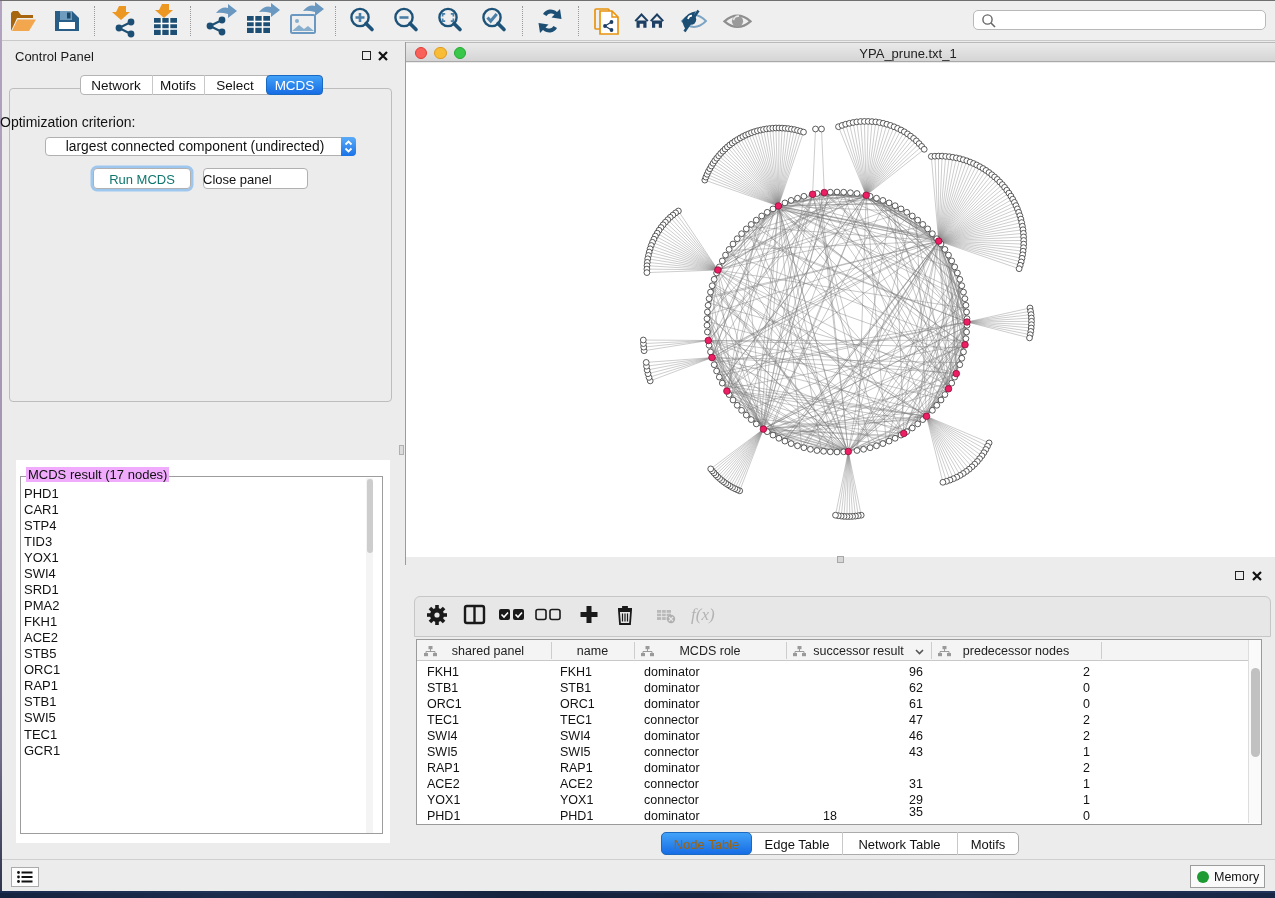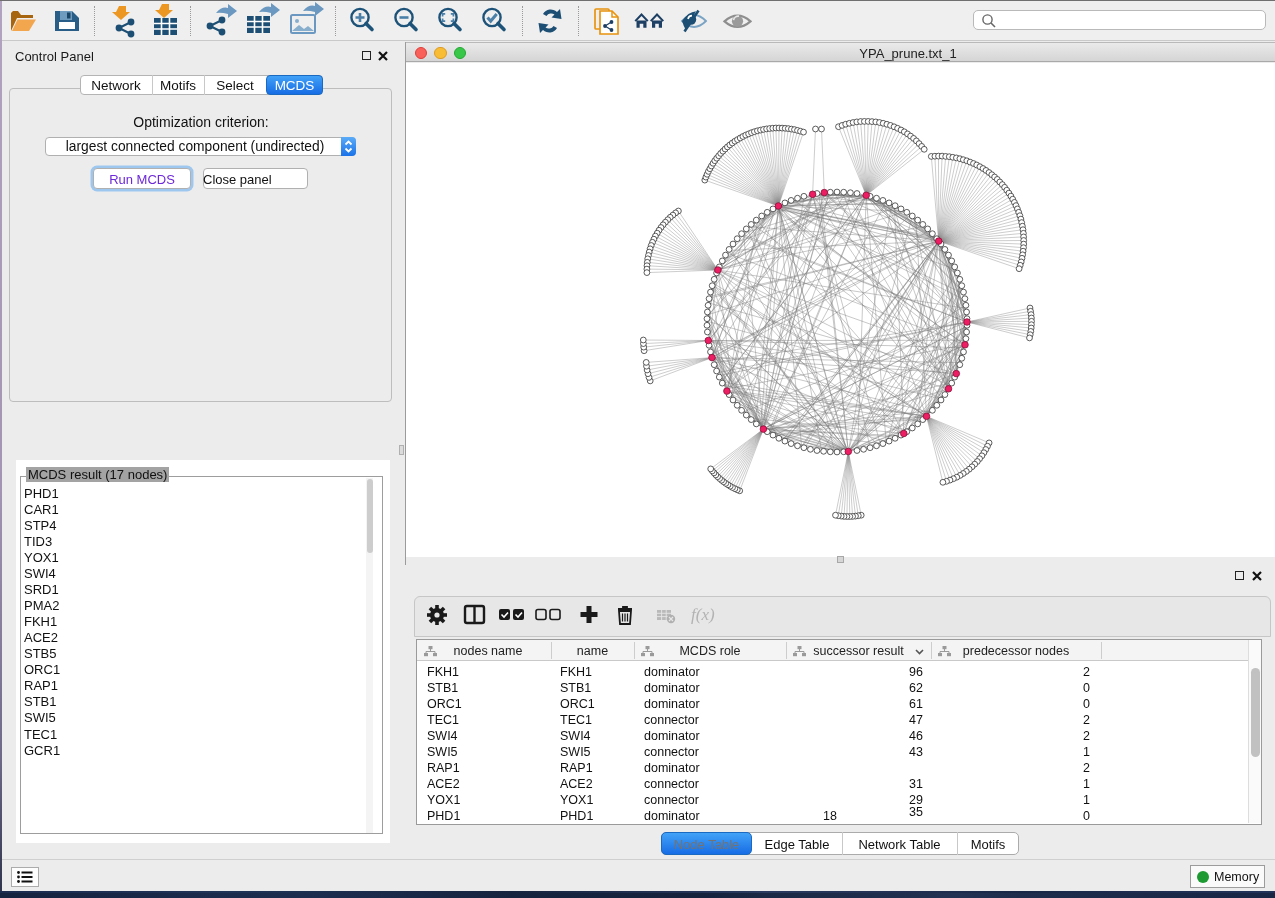--- a/index.html
+++ b/index.html
@@ -91,34 +91,34 @@
   </svg>
 <div class="abs" style="left:9px;top:88px;width:383px;height:314px;border:1px solid #bdbdbd;border-radius:4px;background:#ececec;"></div>
 <div class="abs" style="left:80px;top:75px;width:243px;height:20px;background:#fff;border:1px solid #b4b4b4;border-radius:4px;"></div>
 <div class="abs" style="left:152px;top:75px;width:1px;height:20px;background:#c8c8c8;"></div>
 <div class="abs" style="left:204px;top:75px;width:1px;height:20px;background:#c8c8c8;"></div>
 <div class="abs" style="left:266px;top:75px;width:57px;height:20px;background:linear-gradient(#41a1f7,#176de5);border:1px solid #1b6ac2;border-radius:4px;"></div>
 <div class="abs" style="left:80px;top:78px;width:72px;text-align:center;font-size:13.5px;color:#111;">Network</div>
 <div class="abs" style="left:152px;top:78px;width:52px;text-align:center;font-size:13.5px;color:#111;">Motifs</div>
 <div class="abs" style="left:204px;top:78px;width:62px;text-align:center;font-size:13.5px;color:#111;">Select</div>
 <div class="abs" style="left:266px;top:78px;width:57px;text-align:center;font-size:13.5px;color:#fff;">MCDS</div>
-<div class="abs" style="left:0;top:114px;width:402px;text-align:center;font-size:14px;color:#111;">Optimization criterion:</div>
+<div class="abs" style="left:0;top:114px;width:402px;text-align:left;font-size:14px;color:#111;">Optimization criterion:</div>
 <div class="abs" style="left:45px;top:137px;width:311px;height:19px;background:#fff;border:1px solid #b0b0b0;border-radius:4px;"></div>
 <div class="abs" style="left:50px;top:139px;width:290px;text-align:center;font-size:13.8px;color:#111;">largest connected component (undirected)</div>
 <div class="abs" style="left:341px;top:137px;width:15px;height:19px;background:linear-gradient(#5aacf8,#1a72e8);border-radius:0 4px 4px 0;"></div>
 <svg class="abs" style="left:341px;top:139px;" width="15" height="15" viewBox="0 0 15 15">
     <path d="M4.5 5.5 L7.5 2.5 L10.5 5.5 M4.5 9.5 L7.5 12.5 L10.5 9.5" stroke="#fff" stroke-width="1.8" fill="none"></path>
   </svg>
 <div class="abs" style="left:93px;top:168px;width:98px;height:21px;background:#fff;border:1px solid #b0b0b0;border-radius:4px;box-shadow:0 0 0 2.5px #9ec7ef;"></div>
-<div class="abs" style="left:93px;top:172px;width:98px;text-align:center;font-size:13px;color:#6d28d9;">Run MCDS</div>
+<div class="abs" style="left:93px;top:172px;width:98px;text-align:center;font-size:13px;color:#0f766e;">Run MCDS</div>
 <div class="abs" style="left:203px;top:168px;width:105px;height:21px;background:#fff;border:1px solid #b0b0b0;border-radius:4px;"></div>
 <div class="abs" style="left:203px;top:172px;width:115px;text-align:left;font-size:13px;color:#111;">Close panel</div>
 <div class="abs" style="left:16px;top:460px;width:374px;height:383px;background:#fff;"></div>
 <div class="abs" style="left:20px;top:476px;width:363px;height:358px;border:1px solid #9d9d9d;"></div>
-<div class="abs" style="left:26px;top:467px;background:#a3a3a3;padding:0 2px;font-size:13px;color:#111;">MCDS result (17 nodes)</div>
+<div class="abs" style="left:26px;top:467px;background:#f0abfc;padding:0 2px;font-size:13px;color:#111;">MCDS result (17 nodes)</div>
 <div class="abs" style="left:24px;top:485.5px;font-size:13px;color:#111;">PHD1</div>
 <div class="abs" style="left:24px;top:501.57px;font-size:13px;color:#111;">CAR1</div>
 <div class="abs" style="left:24px;top:517.64px;font-size:13px;color:#111;">STP4</div>
 <div class="abs" style="left:24px;top:533.71px;font-size:13px;color:#111;">TID3</div>
 <div class="abs" style="left:24px;top:549.7800000000001px;font-size:13px;color:#111;">YOX1</div>
 <div class="abs" style="left:24px;top:565.8500000000001px;font-size:13px;color:#111;">SWI4</div>
 <div class="abs" style="left:24px;top:581.9200000000002px;font-size:13px;color:#111;">SRD1</div>
 <div class="abs" style="left:24px;top:597.9900000000002px;font-size:13px;color:#111;">PMA2</div>
 <div class="abs" style="left:24px;top:614.0600000000003px;font-size:13px;color:#111;">FKH1</div>
 <div class="abs" style="left:24px;top:630.1300000000003px;font-size:13px;color:#111;">ACE2</div>
@@ -1061,21 +1061,21 @@
     <path d="M205 15 h12 l-1 13 h-10 z" fill="none" stroke="#1a1a1a" stroke-width="1.8"></path>
     <path d="M208.5 17.5 v8 M211 17.5 v8 M213.5 17.5 v8" stroke="#1a1a1a" stroke-width="1.2"></path>
 <rect x="243" y="14" width="14" height="10" fill="#b9b9b9"></rect>
     <path d="M243 17.3 h14 M243 20.6 h14 M247.6 14 v10 M252.2 14 v10" stroke="#e7e7e7" stroke-width="0.9"></path>
     <circle cx="257" cy="23" r="4.2" fill="#b0b0b0"></circle>
     <path d="M255 21 l4 4 M259 21 l-4 4" stroke="#e7e7e7" stroke-width="1.2"></path>
 <text x="277" y="24" font-family="Liberation Serif, serif" font-style="italic" font-size="17" fill="#b3b3b3">f(x)</text>
 </svg>
 <div class="abs" style="left:416px;top:639px;width:846px;height:185.5px;background:#fff;border:1px solid #9a9a9a;"></div>
 <div class="abs" style="left:417px;top:640px;width:844px;height:21px;background:#f4f4f4;border-bottom:1px solid #c9c9c9;"></div>
-<div class="abs" style="left:425px;top:644px;width:126px;text-align:center;font-size:12.5px;color:#222;">nodes name</div>
+<div class="abs" style="left:425px;top:644px;width:126px;text-align:center;font-size:12.5px;color:#222;">shared panel</div>
 <div class="abs" style="left:551px;top:644px;width:83px;text-align:center;font-size:12.5px;color:#222;">name</div>
 <div class="abs" style="left:634px;top:644px;width:152px;text-align:center;font-size:12.5px;color:#222;">MCDS role</div>
 <div class="abs" style="left:786px;top:644px;width:145px;text-align:center;font-size:12.5px;color:#222;">successor result</div>
 <div class="abs" style="left:931px;top:644px;width:170px;text-align:center;font-size:12.5px;color:#222;">predecessor nodes</div>
 <div class="abs" style="left:551px;top:642px;width:1px;height:17px;background:#cdcdcd;"></div>
 <div class="abs" style="left:634px;top:642px;width:1px;height:17px;background:#cdcdcd;"></div>
 <div class="abs" style="left:786px;top:642px;width:1px;height:17px;background:#cdcdcd;"></div>
 <div class="abs" style="left:931px;top:642px;width:1px;height:17px;background:#cdcdcd;"></div>
 <div class="abs" style="left:1101px;top:642px;width:1px;height:17px;background:#cdcdcd;"></div>
 <svg class="abs" style="left:424px;top:646px;" width="13" height="11" viewBox="0 0 13 11">
@@ -1154,21 +1154,21 @@
 <div class="abs" style="left:560px;top:808.5px;font-size:12.5px;color:#111;">PHD1</div>
 <div class="abs" style="left:644px;top:808.5px;font-size:12.5px;color:#111;">dominator</div>
 <div class="abs" style="left:823px;top:808.5px;width:100px;font-size:12.5px;color:#111;">18</div>
 <div class="abs" style="left:990px;top:808.5px;width:100px;text-align:right;font-size:12.5px;color:#111;">0</div>
 <div class="abs" style="left:1248px;top:640px;width:13px;height:183px;background:#fafafa;border-left:1px solid #ddd;"></div>
 <div class="abs" style="left:1250.5px;top:668px;width:9px;height:89px;background:#c1c1c1;border-radius:5px;"></div>
 <div class="abs" style="left:661px;top:832px;width:358px;height:23px;background:#fff;border:1px solid #ababab;border-radius:5px;"></div>
 <div class="abs" style="left:661px;top:832px;width:91px;height:23px;background:linear-gradient(#42a2f7,#176de5);border:1px solid #1b6ac2;border-radius:5px;"></div>
 <div class="abs" style="left:842px;top:832px;width:1px;height:23px;background:#c8c8c8;"></div>
 <div class="abs" style="left:957px;top:832px;width:1px;height:23px;background:#c8c8c8;"></div>
-<div class="abs" style="left:661px;top:837px;width:91px;text-align:center;font-size:13px;color:#737373;">Node Table</div>
+<div class="abs" style="left:661px;top:837px;width:91px;text-align:center;font-size:13px;color:#a16207;">Node Table</div>
 <div class="abs" style="left:752px;top:837px;width:90px;text-align:center;font-size:13px;color:#111;">Edge Table</div>
 <div class="abs" style="left:842px;top:837px;width:115px;text-align:center;font-size:13px;color:#111;">Network Table</div>
 <div class="abs" style="left:957px;top:837px;width:62px;text-align:center;font-size:13px;color:#111;">Motifs</div>
 <div class="abs" style="left:2px;top:859px;width:1273px;height:32px;background:#ececec;border-top:1px solid #cfcfcf;"></div>
 <div class="abs" style="left:11px;top:867px;width:28px;height:20px;background:#fdfdfd;border:1px solid #ababab;"></div>
 <svg class="abs" style="left:17px;top:871px;" width="16" height="12" viewBox="0 0 16 12">
     <circle cx="1.5" cy="1.5" r="1.4" fill="#111"></circle>
     <circle cx="1.5" cy="6" r="1.4" fill="#111"></circle>
     <circle cx="1.5" cy="10.5" r="1.4" fill="#111"></circle>
     <path d="M4.5 1.5 h11 M4.5 6 h11 M4.5 10.5 h11" stroke="#111" stroke-width="2.2"></path>

